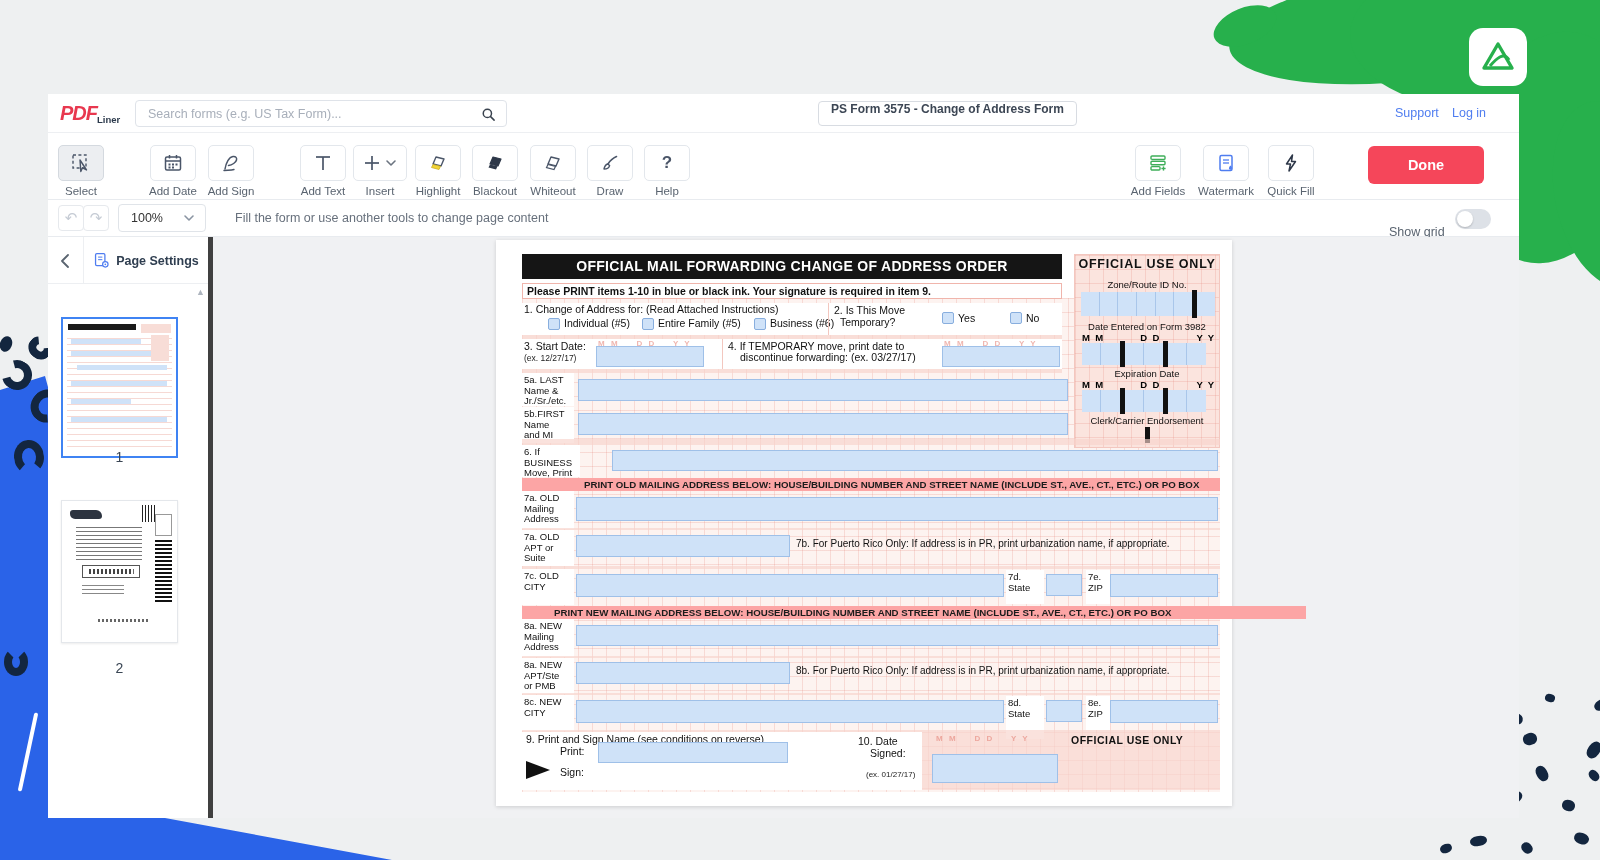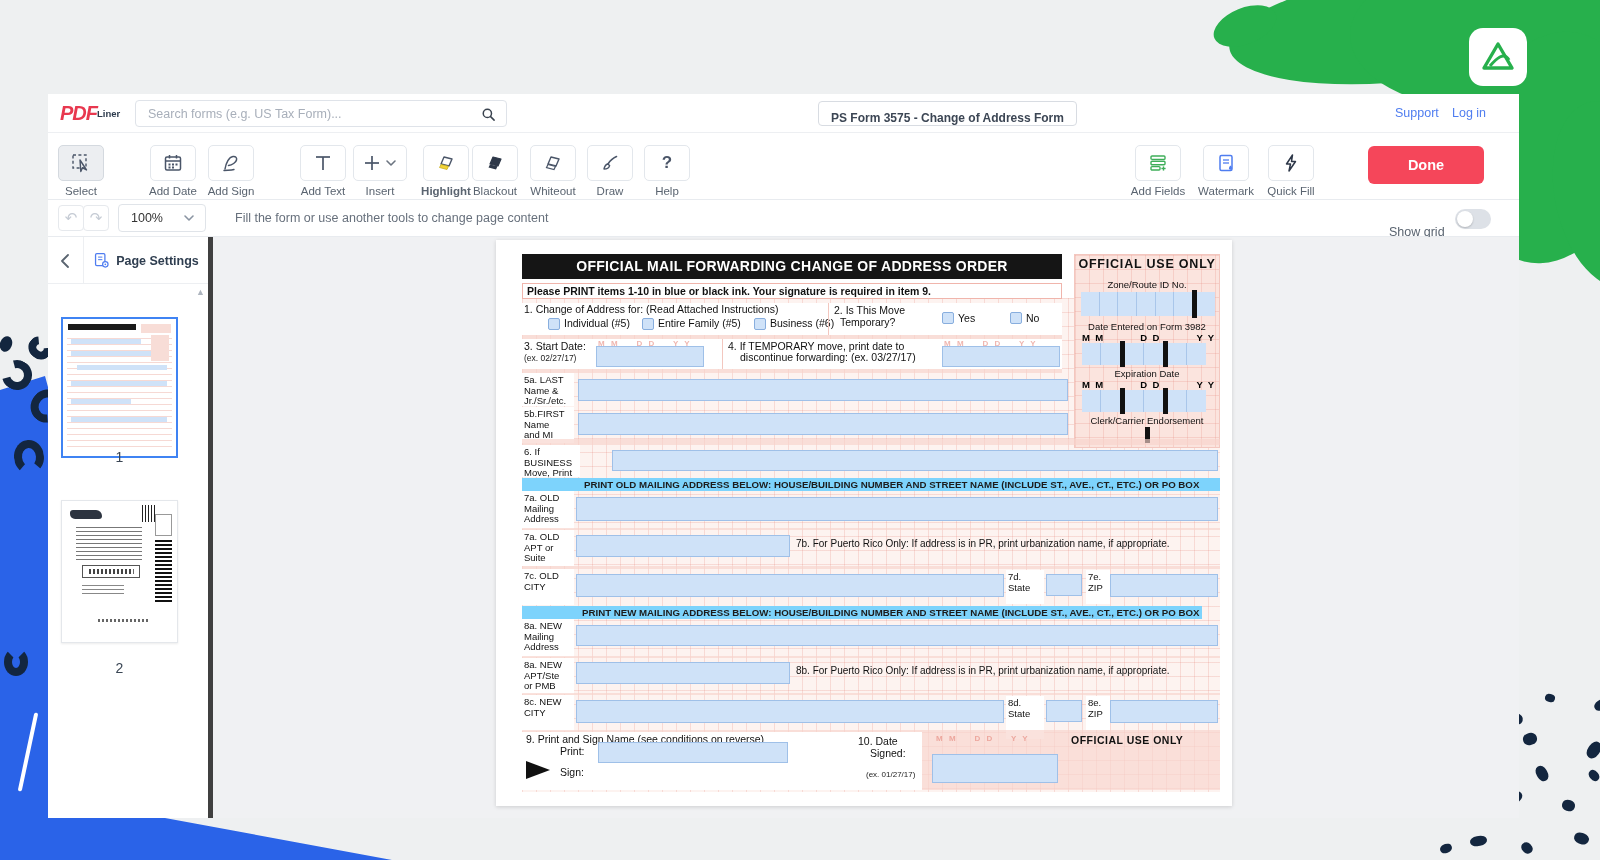--- a/index.html
+++ b/index.html
@@ -21,21 +21,21 @@
   
   .app { position:absolute; left:48px; top:94px; width:1471px; height:724px; background:#fff; z-index:10; }
 
   .hdr { position:absolute; left:0; top:0; right:0; height:39px; background:#fff; border-bottom:1px solid #edeff2; }
   .logo-pdf { font-size:20px; font-weight:800; color:#e8384f; font-style:italic; letter-spacing:-1px; }
   .logo-liner { font-size:9.5px; font-weight:800; color:#2c3a4c; }
   .search-wrap { position:absolute; left:87px; top:6px; width:372px; height:27px; border:1px solid #dfe3e9; border-radius:4px; background:#fff; }
   .search-wrap input { width:100%; height:100%; border:0; outline:none; padding:0 32px 0 12px; font-size:12.5px; font-family:inherit; color:#333; background:transparent; }
   .search-wrap input::placeholder { color:#a8afba; }
   .title-chip { position:absolute; left:770px; top:7px; height:25px; padding:0 12px; border:1px solid #d8dce2; border-radius:4px;
-    font-size:12px; font-weight:600; color:#3c4654; display:flex; align-items:flex-end; }
+    font-size:12px; font-weight:600; color:#3c4654; display:flex; align-items:flex-start; }
   .hlink { position:absolute; top:12px; font-size:12.5px; color:#4f7df0; cursor:pointer; }
 
   .tbar { position:absolute; left:0; top:39px; right:0; height:67px; background:#fff; border-bottom:1px solid #e8ebef; }
   .tool { position:absolute; top:12px; width:60px; text-align:center; cursor:pointer; }
   .tico { width:46px; height:36px; margin:0 auto; border:1px solid #e3e7ec; border-radius:5px; background:#fff;
     display:flex; align-items:center; justify-content:center; }
   .tico.active { background:#eceef1; border-color:#d4d9df; }
   .tlab { margin-top:4px; font-size:11.5px; color:#5a6470; white-space:nowrap; }
   .done-btn { position:absolute; left:1320px; top:13px; width:116px; height:38px; background:#f5465a; border-radius:6px;
     color:#fff; font-size:14.5px; font-weight:700; display:flex; align-items:center; justify-content:center; cursor:pointer; }
@@ -69,21 +69,21 @@
   .gridbg { background-color:#fdf3f0; background-image:
       repeating-linear-gradient(to right, rgba(228,128,116,.22) 0 1px, transparent 1px 14px),
       repeating-linear-gradient(to bottom, rgba(228,128,116,.22) 0 1px, transparent 1px 14px); }
   .ps { background:rgba(248,211,203,.65); }
   .wbox { background:#fff; }
   .flab { font-size:10.5px; color:#111; line-height:1.1; }
   .slab { font-size:9.5px; color:#111; line-height:1.12; white-space:pre-line; padding:2px 0 0 2px; background:#fff; }
   .fin { background:#cfe2f8; border:1px solid #9fc0e8; cursor:text; }
   .cb { width:12px; height:12px; background:#cfe2f8; border:1px solid #88aede; border-radius:2px; cursor:pointer; }
   .fmm { font-size:8px; font-weight:700; color:rgba(225,120,108,.55); white-space:pre; letter-spacing:2px; }
-  .hdrstrip { background:#7dd3fc; font-size:9.7px; font-weight:600; color:#1c1c1c; line-height:13px; white-space:nowrap; }
+  .hdrstrip { background:#fca5a5; font-size:9.7px; font-weight:600; color:#1c1c1c; line-height:13px; white-space:nowrap; }
   .titlebar { background:#151515; color:#fff; font-weight:700; font-size:14px; letter-spacing:.3px; text-align:center; line-height:25px; }
   .rc-lab { text-align:center; font-size:9.5px; color:#111; width:100%; position:absolute; }
   .rc-mm { position:absolute; left:7px; width:132px; display:flex; justify-content:space-between; font-size:9.5px; font-weight:700; white-space:pre; }
   .segrow { position:absolute; display:flex; align-items:center; }
   .segcell { background:#cfe2f8; border-right:1px solid #a9c6ea; height:100%; }
   .segbar { background:#111; width:5px; height:118%; }
   .vdiv { border-left:1px solid #f3c7bf; }
   .arrow-right { width:0; height:0; border-top:9px solid transparent; border-bottom:9px solid transparent; border-left:24px solid #111; }
   .mono { font-family:"DejaVu Sans Mono", monospace; }
 </style>
@@ -125,21 +125,21 @@
 <div class="dot" style="left:1574px; top:833px; width:15px; height:11px; transform:rotate(20deg);"></div>
 <div class="dot" style="left:1434px; top:760px; width:10px; height:9px;"></div>
 <div class="dot" style="left:1594px; top:700px; width:14px; height:10px; transform:rotate(-30deg);"></div>
 <div class="dot" style="left:1545px; top:694px; width:10px; height:8px; transform:rotate(15deg);"></div>
 <div class="dot" style="left:1588px; top:771px; width:12px; height:9px; transform:rotate(50deg);"></div>
 <div class="dot" style="left:1440px; top:844px; width:12px; height:9px; transform:rotate(-20deg);"></div>
 
 <div class="app">
 
   <div class="hdr">
-    <div class="abs" style="left:12px; top:8px; display:flex; align-items:center;">
+    <div class="abs" style="left:12px; top:8px; display:flex; align-items:flex-end;">
       <span class="logo-pdf">PDF</span>
       <span class="logo-liner">Liner</span>
     </div>
     <div class="search-wrap">
       <input type="text" placeholder="Search forms (e.g. US Tax Form)..." style="">
       <svg class="abs" style="right:10px; top:6px;" width="15" height="15" viewBox="0 0 20 20">
         <circle cx="8.5" cy="8.5" r="5.5" fill="none" stroke="#39424e" stroke-width="2"></circle>
         <line x1="12.8" y1="12.8" x2="17.5" y2="17.5" stroke="#39424e" stroke-width="2" stroke-linecap="round"></line>
       </svg>
     </div>
@@ -197,21 +197,21 @@
     <div class="tool" style="left:302px;">
       <div class="tico" style="width:54px;">
         <svg width="34" height="20" viewBox="0 0 34 20">
             <line x1="9" y1="3" x2="9" y2="17" stroke="#4a5568" stroke-width="1.7"></line>
             <line x1="2" y1="10" x2="16" y2="10" stroke="#4a5568" stroke-width="1.7"></line>
             <polyline points="24,8 28,12 32,8" fill="none" stroke="#6b7480" stroke-width="1.6" stroke-linecap="round" stroke-linejoin="round"></polyline>
           </svg>
       </div>
       <div class="tlab">Insert</div>
     </div>
-    <div class="tool" style="left:368px;font-weight:bold;">
+    <div class="tool" style="left:360px;">
       <div class="tico">
         <svg width="20" height="20" viewBox="0 0 20 20">
             <path d="M8 4 L16 6 L13 13 L5 11 Z" fill="none" stroke="#4a5568" stroke-width="1.4" stroke-linejoin="round"></path>
             <path d="M5 11.5 L12.5 13.3 L11 16.5 L3.5 14.5 Z" fill="#f2d438" stroke="#c9ae22" stroke-width=".8"></path>
           </svg>
       </div>
       <div class="tlab">Highlight</div>
     </div>
     <div class="tool" style="left:417px;">
       <div class="tico">
@@ -411,21 +411,21 @@
         <div class="abs flab" style="left:338px; top:65px;">2. Is This Move</div>
         <div class="abs flab" style="left:344px; top:77px;">Temporary?</div>
         <div class="abs cb" style="left:446px; top:72px;"></div>
         <div class="abs flab" style="left:462px; top:73px;">Yes</div>
         <div class="abs cb" style="left:514px; top:72px;"></div>
         <div class="abs flab" style="left:530px; top:73px;">No</div>
 
         <div class="abs ps" style="left:26px; top:95px; width:540px; height:4px;"></div>
         <div class="abs wbox" style="left:26px; top:99px; width:540px; height:30px;"></div>
         <div class="abs flab" style="left:28px; top:101px;">3. Start Date:</div>
-        <div class="abs" style="left:28px; top:113px; font-size:8.5px; color:#222;">(ex. 02/27/17)</div>
+        <div class="abs" style="left:28px; top:113px; font-size:8.5px; color:#222;">(ex. 12/27/17)</div>
         <div class="abs fmm" style="left:102px; top:99px;">M M    D D    Y Y</div>
         <div class="abs fin" style="left:100px; top:106px; width:108px; height:21px;"></div>
         <div class="abs vdiv" style="left:226px; top:99px; height:30px;"></div>
         <div class="abs flab" style="left:232px; top:101px;">4.  If TEMPORARY move, print date to</div>
         <div class="abs flab" style="left:244px; top:112px;">discontinue forwarding: (ex. 03/27/17)</div>
         <div class="abs fmm" style="left:448px; top:99px;">M M    D D    Y Y</div>
         <div class="abs fin" style="left:446px; top:106px; width:118px; height:21px;"></div>
 
         <div class="abs ps" style="left:26px; top:129px; width:540px; height:4px;"></div>
         <div class="abs slab" style="left:26px; top:133px; width:52px; height:33px;">5a. LAST
@@ -460,21 +460,21 @@
         <div class="abs slab" style="left:26px; top:329px; width:52px; height:36px;">7c. OLD
 CITY</div>
         <div class="abs fin" style="left:80px; top:334px; width:428px; height:23px;"></div>
         <div class="abs slab" style="left:510px; top:330px; width:38px; height:34px;">7d.
 State</div>
         <div class="abs fin" style="left:550px; top:334px; width:36px; height:22px;"></div>
         <div class="abs slab" style="left:590px; top:330px; width:24px; height:34px;">7e.
 ZIP</div>
         <div class="abs fin" style="left:614px; top:334px; width:108px; height:23px;"></div>
 
-        <div class="abs hdrstrip" style="left:26px; top:366px; width:680px; height:13px; padding-left:60px;">PRINT NEW MAILING ADDRESS BELOW: HOUSE/BUILDING NUMBER AND STREET NAME (INCLUDE ST., AVE., CT., ETC.) OR PO BOX</div>
+        <div class="abs hdrstrip" style="left:26px; top:366px; width:784px; height:13px; padding-left:32px;">PRINT NEW MAILING ADDRESS BELOW: HOUSE/BUILDING NUMBER AND STREET NAME (INCLUDE ST., AVE., CT., ETC.) OR PO BOX</div>
         <div class="abs slab" style="left:26px; top:379px; width:52px; height:38px;">8a. NEW
 Mailing
 Address</div>
         <div class="abs fin" style="left:80px; top:385px; width:642px; height:21px;"></div>
 
         <div class="abs ps" style="left:26px; top:416px; width:698px; height:2px;"></div>
         <div class="abs slab" style="left:26px; top:418px; width:52px; height:36px;">8a. NEW
 APT/Ste
 or PMB</div>
         <div class="abs fin" style="left:80px; top:422px; width:214px; height:22px;"></div>

